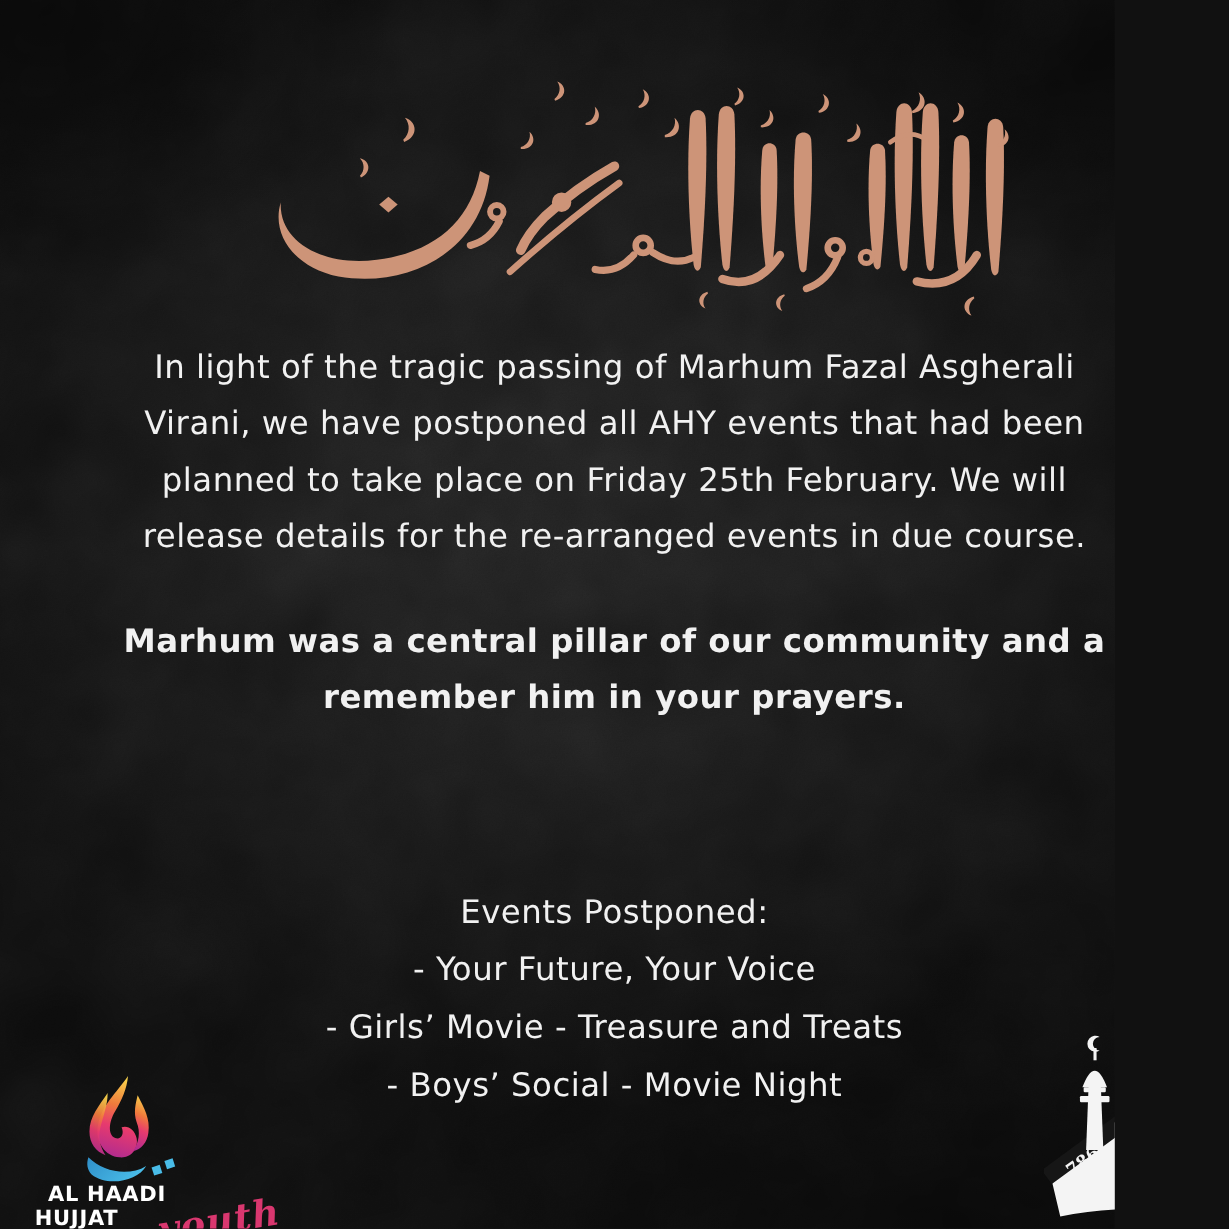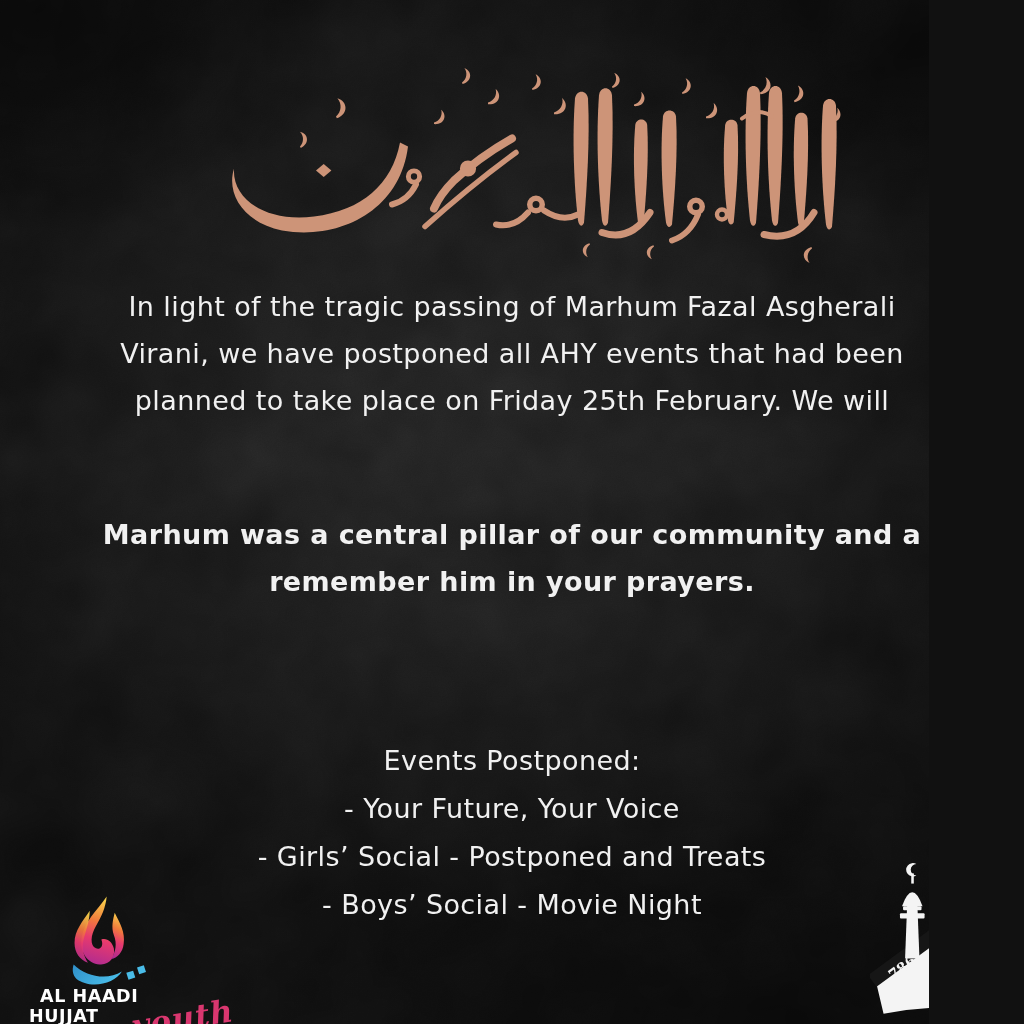--- a/index.html
+++ b/index.html
@@ -108,31 +108,32 @@
           <path d="M330,76 Q298,94 272,118 Q258,132 252,146" stroke-width="8"></path>
           <path d="M234,122 Q226,138 210,142" stroke-width="6"></path>
         </g>
       </svg>
     </div>
 
     <div class="para p1">
       <div>In light of the tragic passing of Marhum Fazal Asgherali</div>
       <div>Virani, we have postponed all AHY events that had been</div>
       <div>planned to take place on Friday 25th February. We will</div>
+      <div>release details for the re-arranged events in due course.</div>
     </div>
 
     <div class="para p2">
       <div>Marhum was a central pillar of our community and a</div>
       <div>remember him in your prayers.</div>
     </div>
 
     <div class="para events">
       <div>Events Postponed:</div>
       <div>- Your Future, Your Voice</div>
-      <div>- Girls’ Social - Postponed and Treats</div>
+      <div>- Girls’ Movie - Treasure and Treats</div>
       <div>- Boys’ Social - Movie Night</div>
     </div>
 
     <div class="logo-left">
       <div class="flame-wrap">
         <svg viewBox="0 0 120 112" width="108" height="100">
           <defs>
             <linearGradient id="fg" x1="0.5" y1="0" x2="0.35" y2="1">
               <stop offset="0" stop-color="#f8d24b"></stop>
               <stop offset="0.35" stop-color="#f07a3c"></stop>

